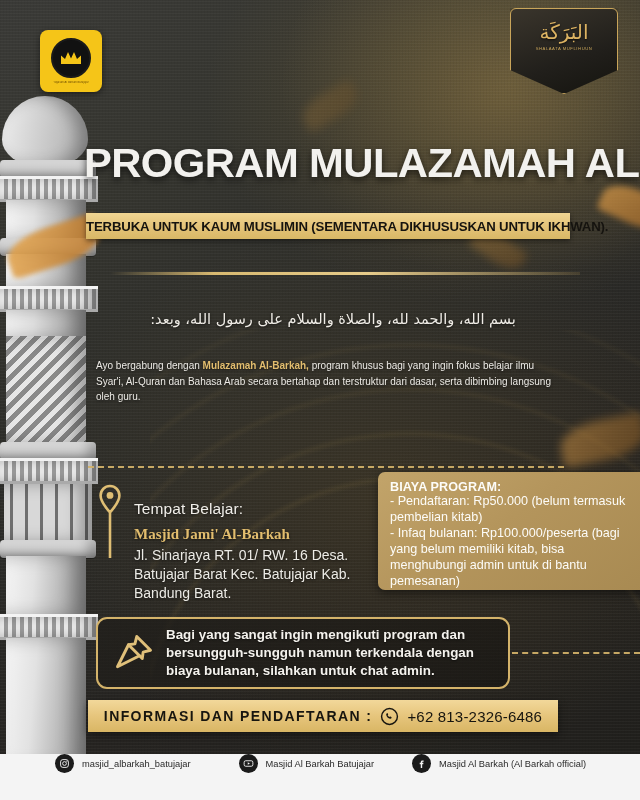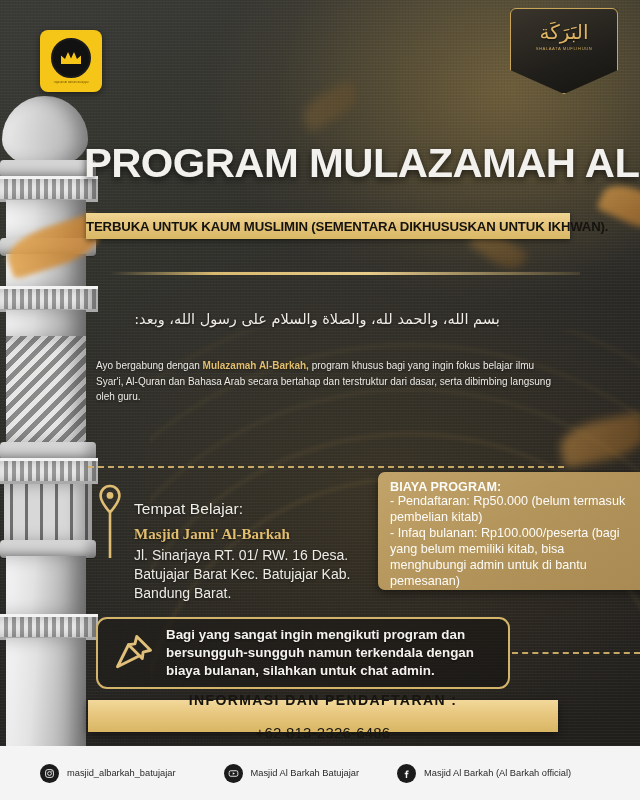--- a/index.html
+++ b/index.html
@@ -158,21 +158,21 @@
     font-weight:bold; font-size:13.2px; color:#15130f;
     letter-spacing:-.15px; transform:scaleX(1.0); white-space:nowrap;
   }
   #title-rule {
     position:absolute; left:110px; top:272px; width:470px; height:3px;
     background:linear-gradient(90deg,rgba(201,165,90,0),#d8b970 22%,#e6cb8a 55%,rgba(201,165,90,.15));
   }
 
   
   #arabic {
-    position:absolute; right:88px; top:307px; width:470px;
+    position:absolute; right:72px; top:307px; width:470px;
     direction:rtl; text-align:center;
     font-family:"DejaVu Sans", sans-serif;
     font-size:14.5px; color:#efece6; line-height:1.7;
     text-shadow:0 1px 3px rgba(0,0,0,.6);
   }
   #intro {
     position:absolute; left:96px; top:358px; width:456px;
     font-size:10px; line-height:1.55; color:#eceae5;
     text-shadow:0 1px 3px rgba(0,0,0,.55);
   }
@@ -224,32 +224,31 @@
     font-size:13.4px; line-height:1.33; font-weight:bold; color:#f4f2ed;
     text-shadow:0 1px 2px rgba(0,0,0,.6);
   }
 
   
   #contact {
     position:absolute; left:88px; top:700px; width:470px; height:32px;
     background:linear-gradient(180deg,#f2d89a,#e6c57c 50%,#d9b664);
     display:flex; align-items:center; justify-content:center; gap:8px;
     box-shadow:0 3px 8px rgba(0,0,0,.45);
-    flex-direction:column;
   }
   #contact .lbl {
     font-size:14px; font-weight:bold; color:#17150f; letter-spacing:1.4px;
   }
   #contact .num { font-size:15px; font-weight:normal; color:#17150f; letter-spacing:.2px; }
 
   
   #footer {
-    position:absolute; left:0; bottom:0; width:640px; height:54px;
+    position:absolute; left:0; bottom:0; width:640px; height:46px;
     background:#f4f4f4;
-    display:flex; align-items:center; padding-left:40px; gap:0;
+    display:flex; align-items:flex-start; padding-left:55px; gap:0;
   }
   .soc { display:flex; align-items:center; gap:8px; }
   .soc .ico {
     width:19px; height:19px; border-radius:50%; background:#1b1b1b;
     display:flex; align-items:center; justify-content:center; flex:0 0 19px;
   }
   .soc .hdl { font-size:9.3px; color:#2a2a2a; white-space:nowrap; }
   #footer .sp1 { width:48px; } #footer .sp2 { width:38px; }
 </style>
 </head>

